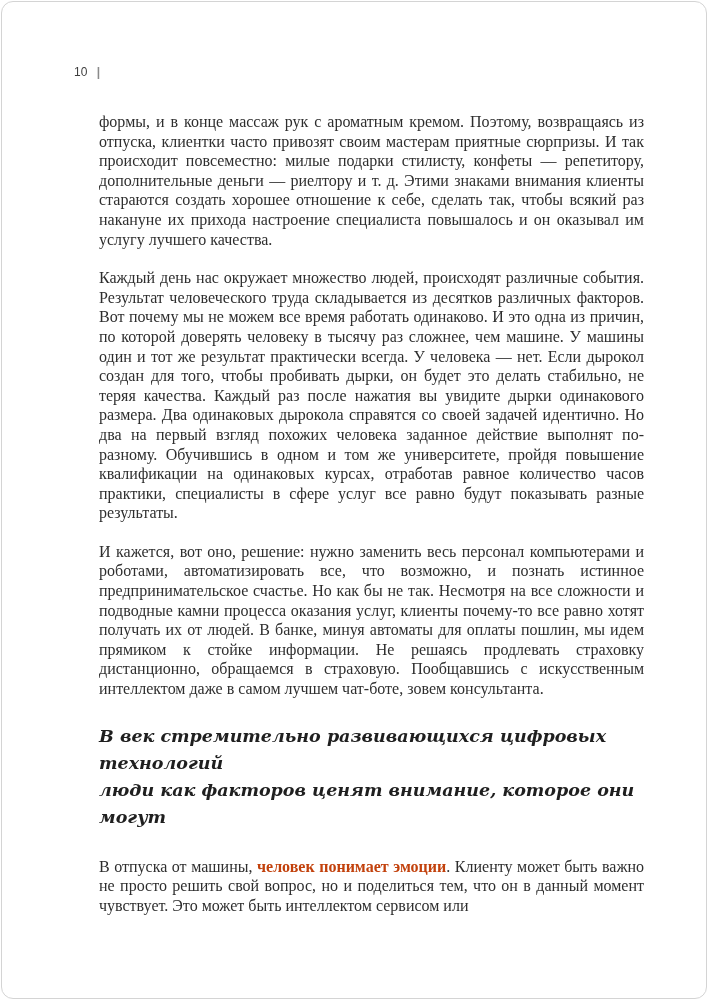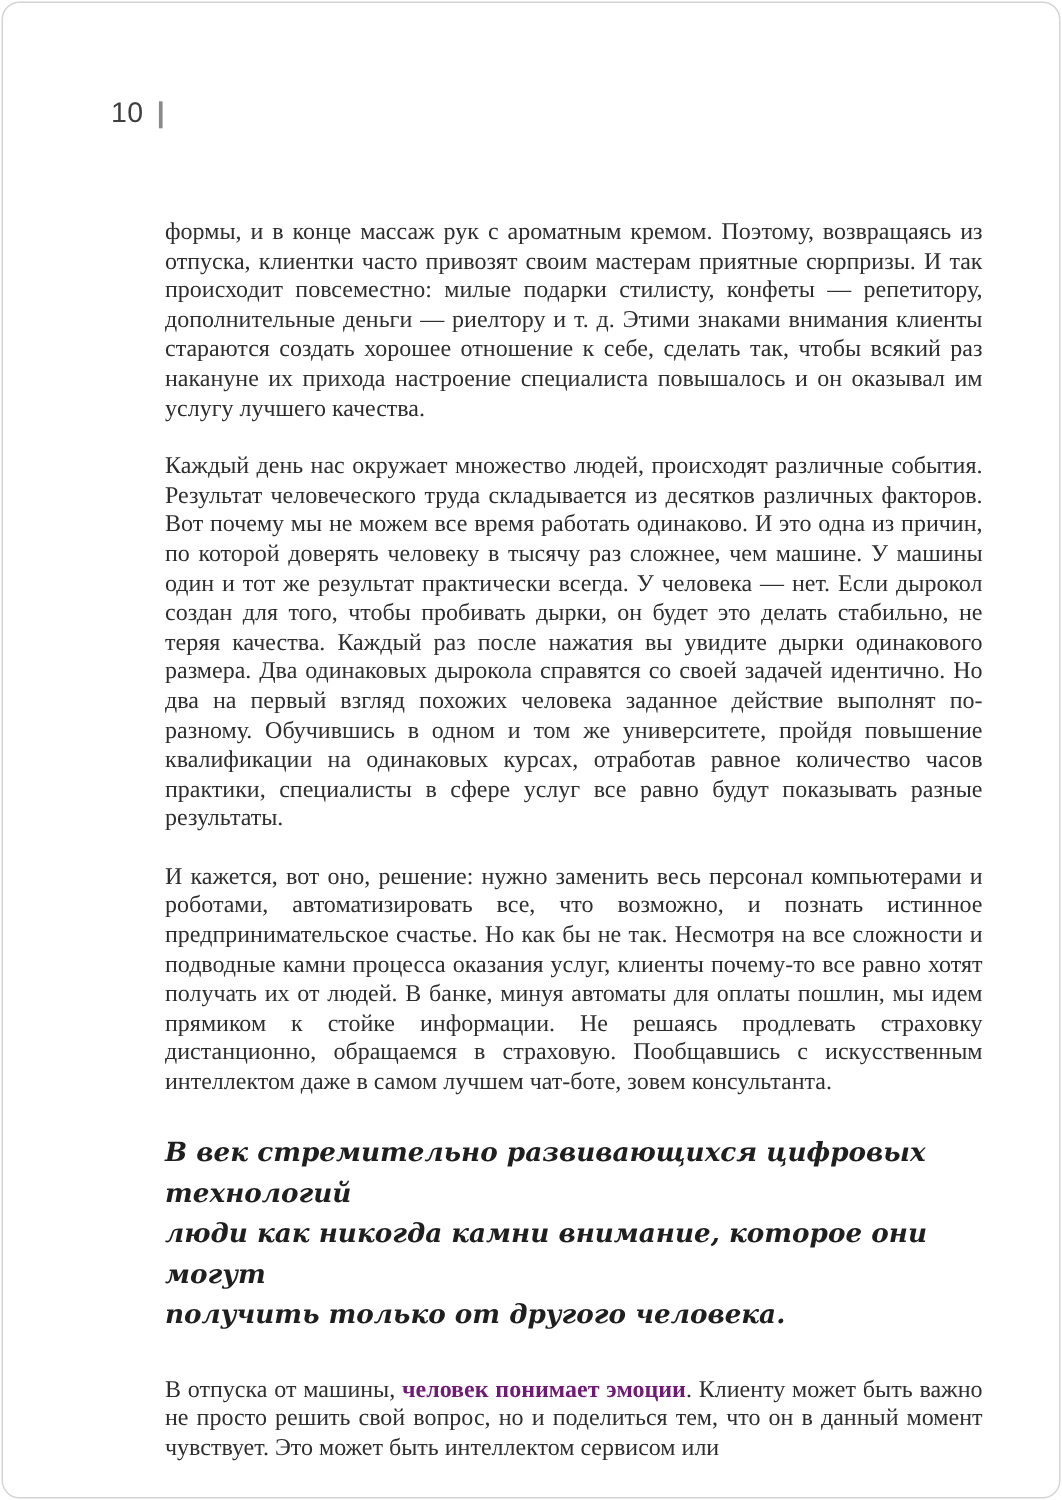--- a/index.html
+++ b/index.html
@@ -18,82 +18,80 @@
     border-radius: 12px;
     overflow: hidden;
   }
   .running-head {
     position: absolute;
     top: 63px;
     left: 72px;
     display: flex;
     align-items: center;
     font-family: "Liberation Sans", sans-serif;
-    font-size: 19px;
+    font-size: 12px;
     color: #4c4c4c;
     letter-spacing: 0.2px;
   }
   .running-head .page-num {
     color: #3f3f3f;
   }
   .running-head .divider {
     margin: 0 9px;
     color: #8a8a8a;
     font-weight: bold;
   }
   .content {
     position: absolute;
     top: 110px;
-    left: 108px;
+    left: 97px;
     width: 545px;
     font-family: "Liberation Serif", serif;
     font-size: 16px;
     line-height: 19.6px;
     color: #2e2e2e;
     text-align: justify;
-    margin-top: 33px;
   }
   .content p {
     margin: 0 0 19px 0;
   }
   .pull-quote {
     margin: 24px 0 26px 0;
     text-align: left;
     font-family: "DejaVu Serif", cursive;
     font-style: italic;
     font-weight: bold;
     font-size: 17.5px;
     line-height: 27px;
     color: #1f1f1f;
   }
   .pull-quote .quote-line {
     display: block;
   }
   .content b {
     font-weight: bold;
-    color: #701a75;
+    color: #c2410c;
   }
 </style>
 </head>
 <body>
 
 <div class="page">
 
   <div class="running-head">
     <span class="page-num">10</span>
     <span class="divider">|</span>
   </div>
 
   <div class="content">
     <p>формы, и в конце массаж рук с ароматным кремом. Поэтому, возвращаясь из отпуска, клиентки часто привозят своим мастерам приятные сюрпризы. И так происходит повсеместно: милые подарки стилисту, конфеты — репетитору, дополнительные деньги — риелтору и т. д. Этими знаками внимания клиенты стараются создать хорошее отношение к себе, сделать так, чтобы всякий раз накануне их прихода настроение специалиста повышалось и он оказывал им услугу лучшего качества.</p>
     <p>Каждый день нас окружает множество людей, происходят различные события. Результат человеческого труда складывается из десятков различных факторов. Вот почему мы не можем все время работать одинаково. И это одна из причин, по которой доверять человеку в тысячу раз сложнее, чем машине. У машины один и тот же результат практически всегда. У человека — нет. Если дырокол создан для того, чтобы пробивать дырки, он будет это делать стабильно, не теряя качества. Каждый раз после нажатия вы увидите дырки одинакового размера. Два одинаковых дырокола справятся со своей задачей идентично. Но два на первый взгляд похожих человека заданное действие выполнят по-разному. Обучившись в одном и том же университете, пройдя повышение квалификации на одинаковых курсах, отработав равное количество часов практики, специалисты в сфере услуг все равно будут показывать разные результаты.</p>
     <p>И кажется, вот оно, решение: нужно заменить весь персонал компьютерами и роботами, автоматизировать все, что возможно, и познать истинное предпринимательское счастье. Но как бы не так. Несмотря на все сложности и подводные камни процесса оказания услуг, клиенты почему-то все равно хотят получать их от людей. В банке, минуя автоматы для оплаты пошлин, мы идем прямиком к стойке информации. Не решаясь продлевать страховку дистанционно, обращаемся в страховую. Пообщавшись с искусственным интеллектом даже в самом лучшем чат-боте, зовем консультанта.</p>
 
     <div class="pull-quote">
       <span class="quote-line">В век стремительно развивающихся цифровых технологий</span>
-      <span class="quote-line">люди как никогда камни внимание, которое они могут</span>
-      <span class="quote-line">получить только от другого человека.</span>
+      <span class="quote-line">люди как факторов ценят внимание, которое они могут</span>
     </div>
 
     <p><span>В отпуска от машины, </span><b>человек понимает эмоции</b><span>. Клиенту может быть важно не просто решить свой вопрос, но и поделиться тем, что он в данный момент чувствует. Это может быть интеллектом сервисом или</span></p>
   </div>
 
 </div>
 
 </body></html>

